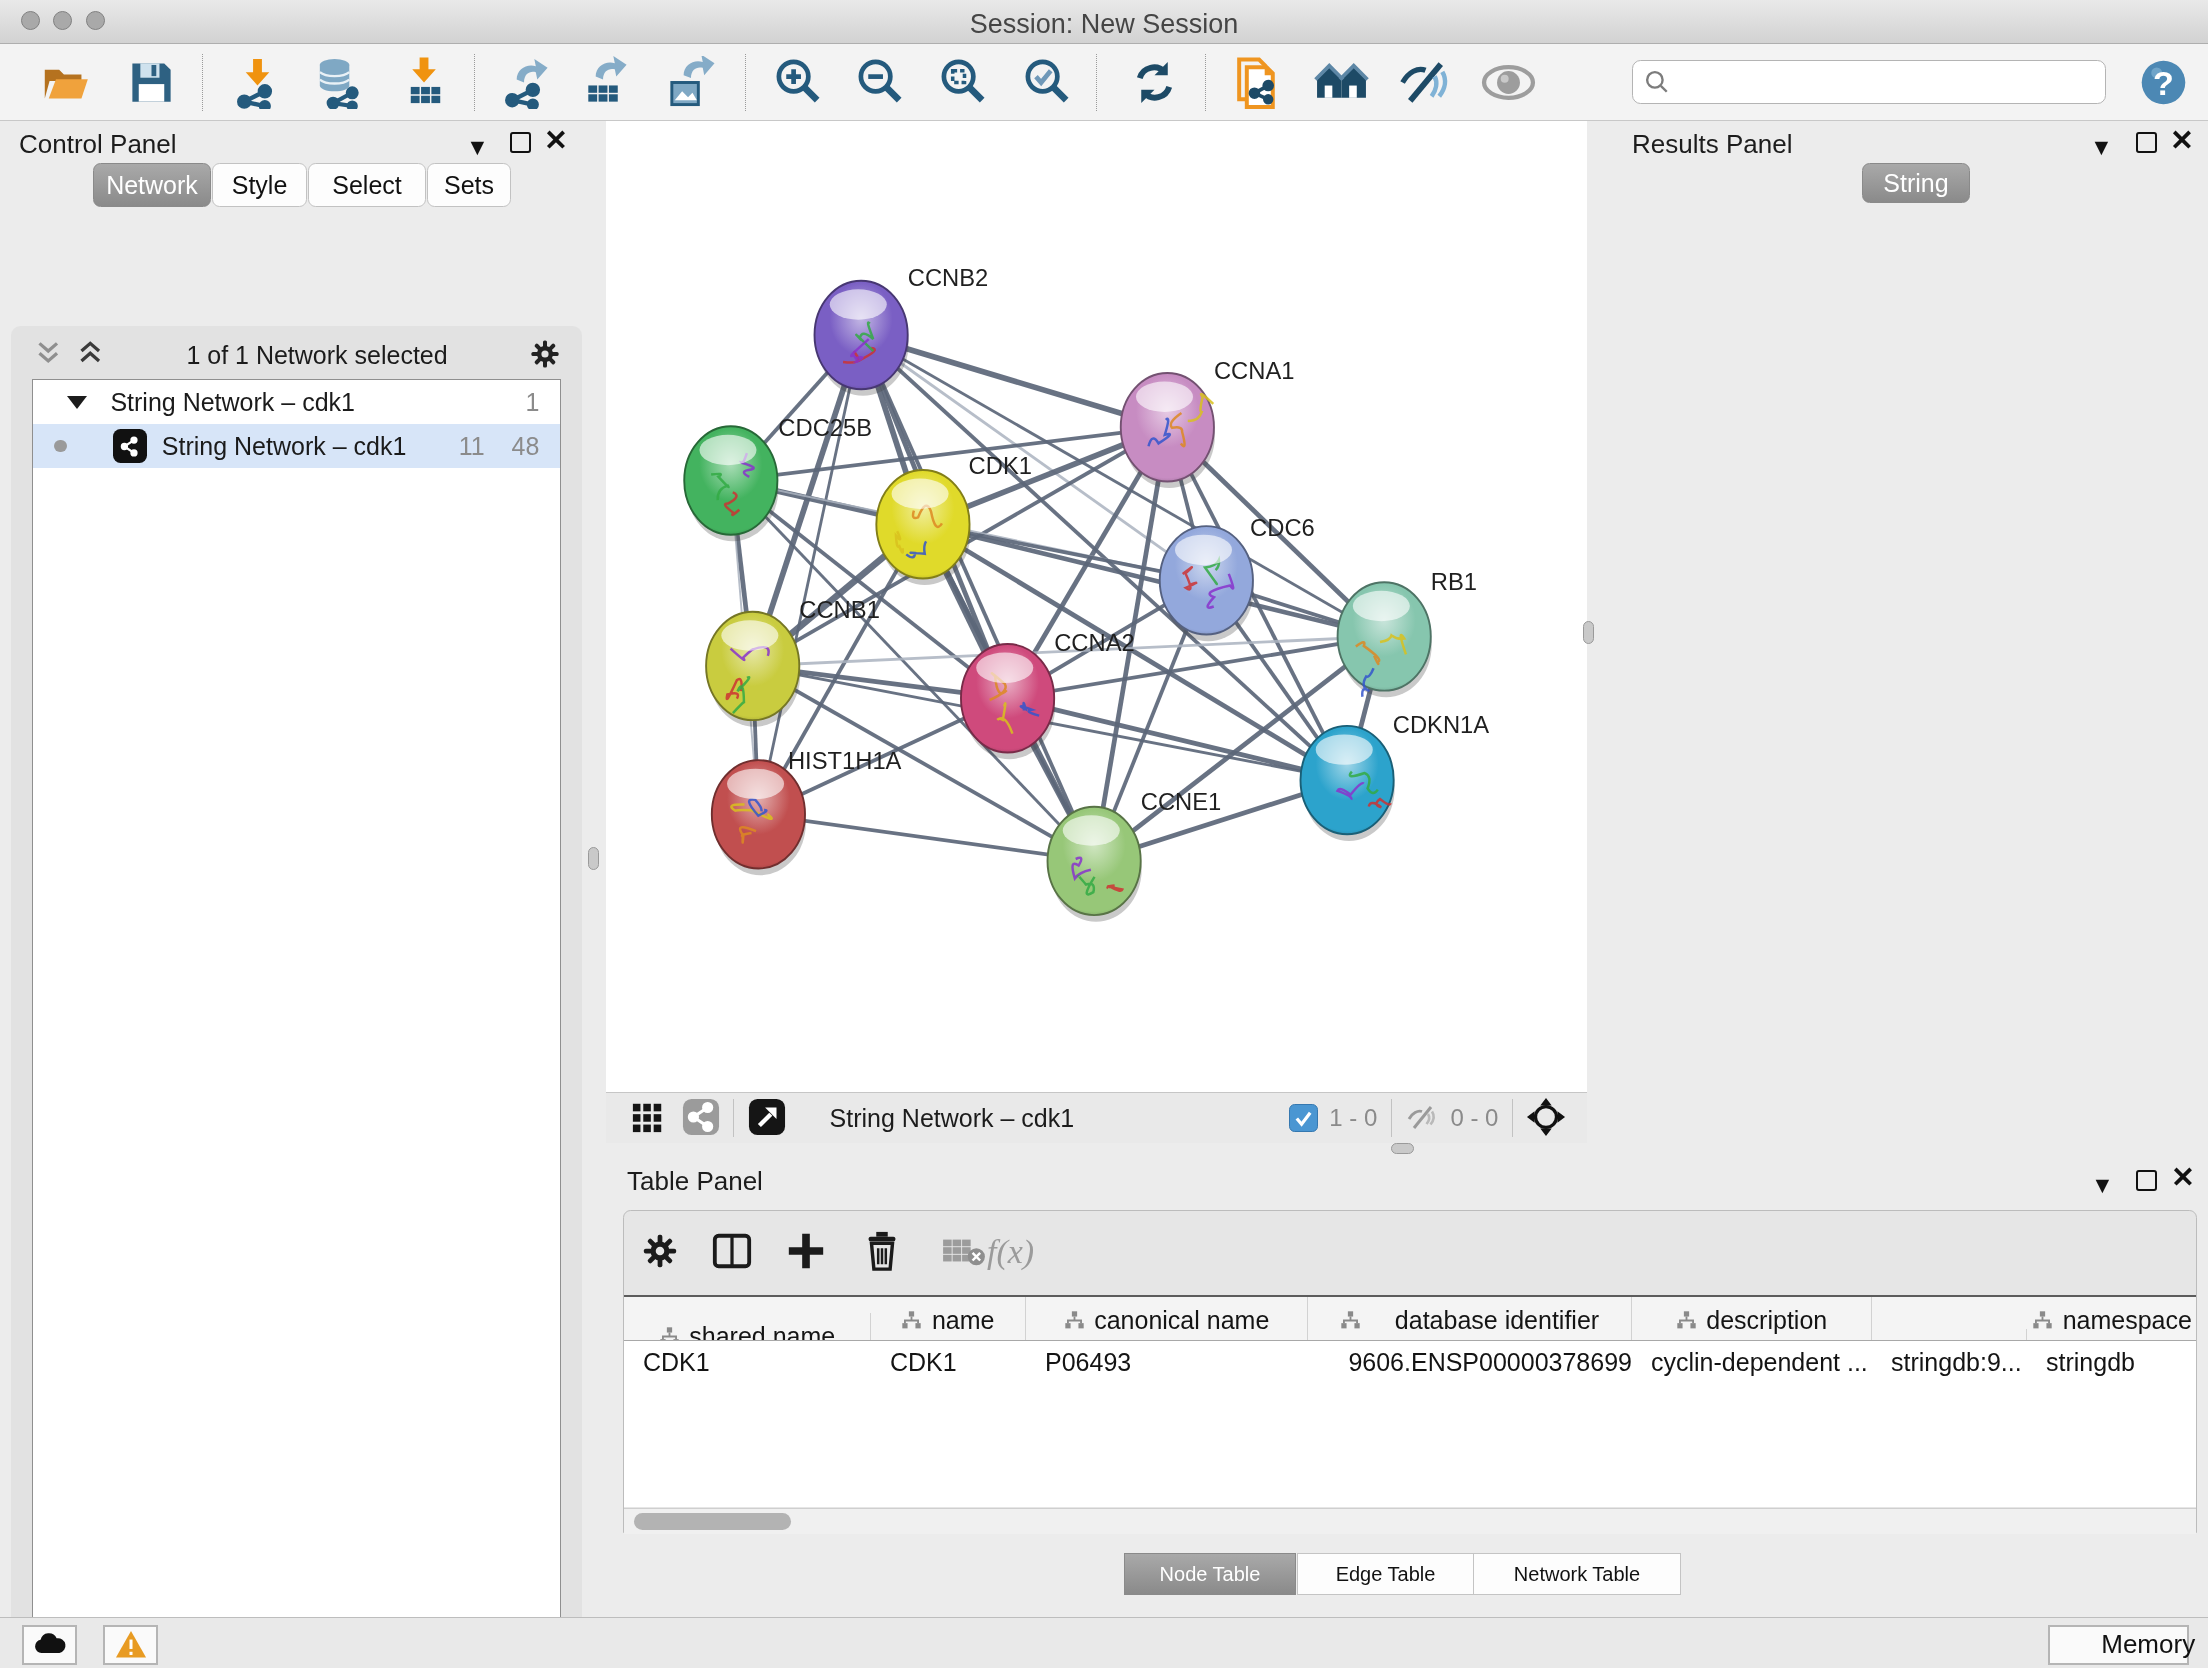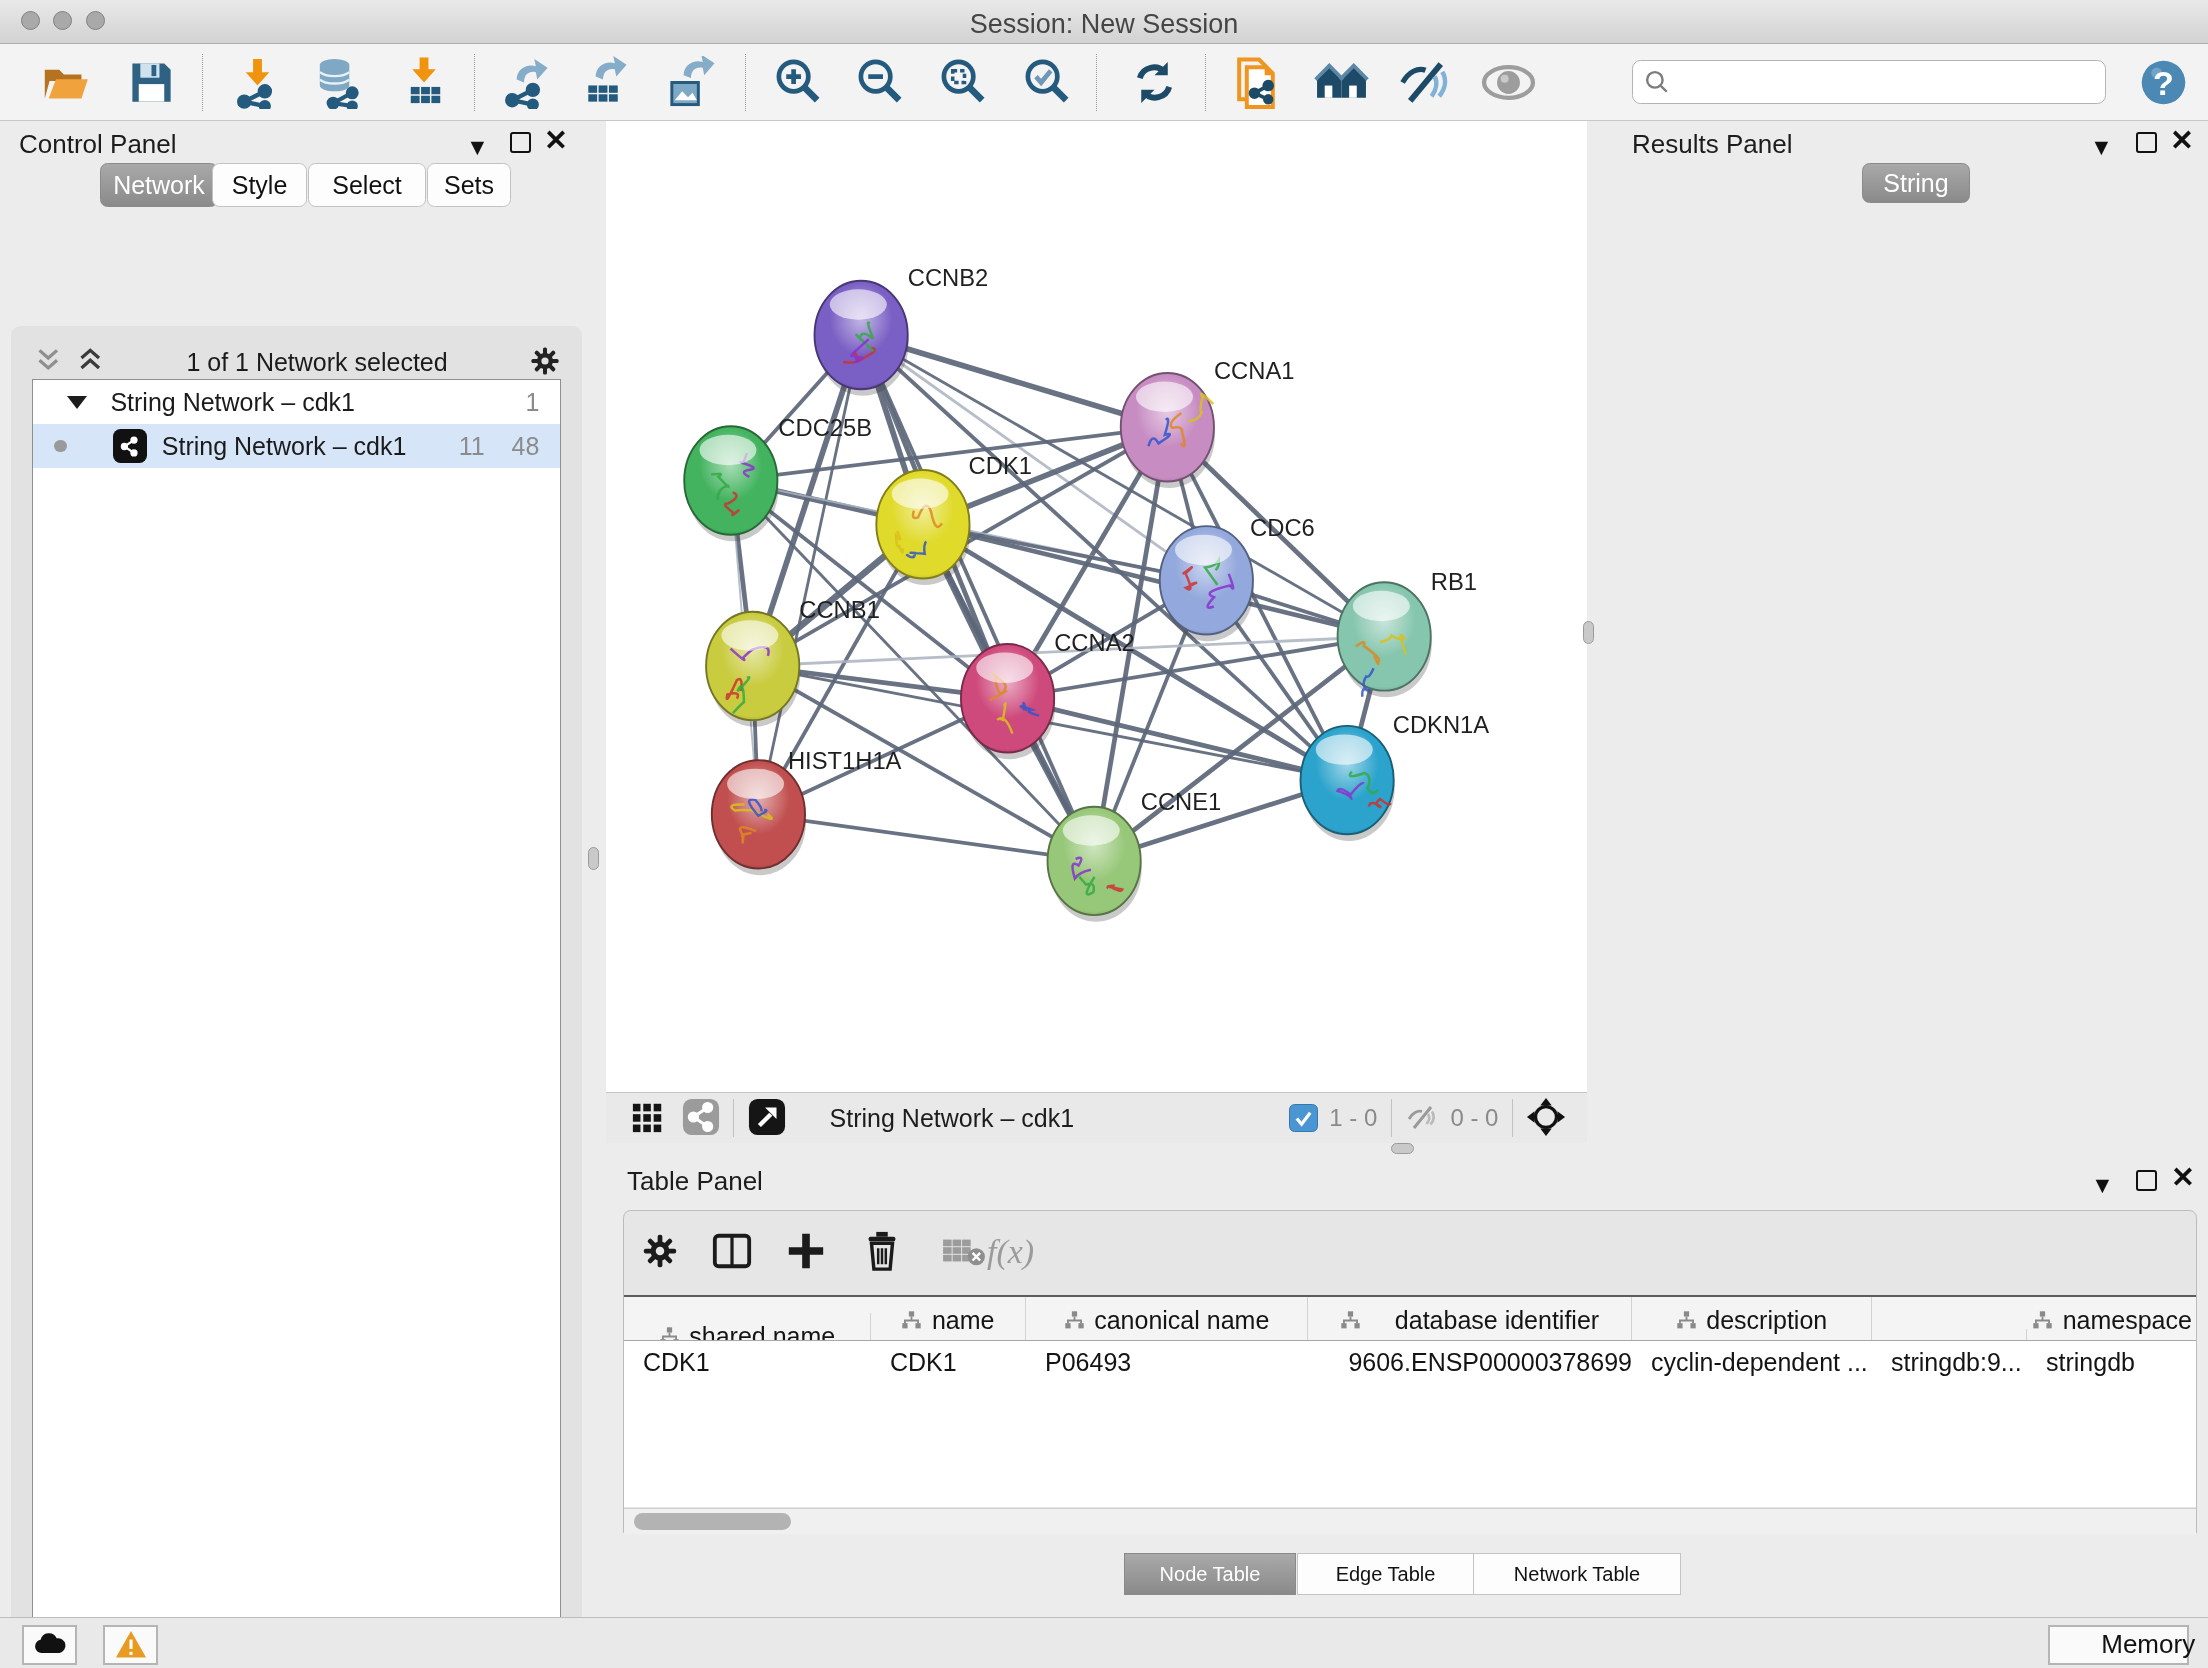--- a/index.html
+++ b/index.html
@@ -259,35 +259,35 @@
         </svg>
     </div>
   </div>
 
   <div class="abs" style="left:0;top:121px;width:593px;height:1496px">
     <div class="abs" style="left:19px;top:7.6px"><span class="panel-title">Control Panel</span></div>
     <div class="abs ph-ico" style="left:466px;top:13.3px">▼</div>
     <div class="abs float-sq" style="left:510px;top:11.4px"></div>
     <div class="abs xmark" style="left:544px;top:8.6px">✕</div>
 
-    <div class="abs tab sel" style="left:100px;top:42px;width:118px">
+    <div class="abs tab sel" style="left:93px;top:42px;width:118px">
         <span>Network</span>
       </div>
     <div class="abs tab" style="left:212px;top:42px;width:95px">
         <span>Style</span>
       </div>
     <div class="abs tab" style="left:308px;top:42px;width:118px">
         <span>Select</span>
       </div>
     <div class="abs tab" style="left:427px;top:42px;width:84px">
         <span>Sets</span>
       </div>
 
     <div class="abs cp-body">
-      <div class="abs" style="left:0;top:14px;width:571px;height:44px;display:flex;align-items:center">
+      <div class="abs" style="left:0;top:7px;width:571px;height:44px;display:flex;align-items:center">
         <span style="margin-left:23px"><svg width="28.5" height="28.5" viewBox="0 0 26 26">
               <path d="M5 4l8 7 8-7M5 13l8 7 8-7" stroke="#8f8f8f" stroke-width="3" fill="none"></path>
             </svg></span>
         <span style="margin-left:13.3px"><svg width="28.5" height="28.5" viewBox="0 0 26 26">
               <path d="M5 11l8-7 8 7M5 20l8-7 8 7" stroke="#3a3a3a" stroke-width="3" fill="none"></path>
             </svg></span>
         <span style="flex:1;text-align:center;font-size:25px;color:#1b1b1b">1 of 1 Network selected</span>
         <span style="margin-right:21px">
           <svg width="32" height="32" viewBox="0 0 40 40">
               <g fill="#222">

